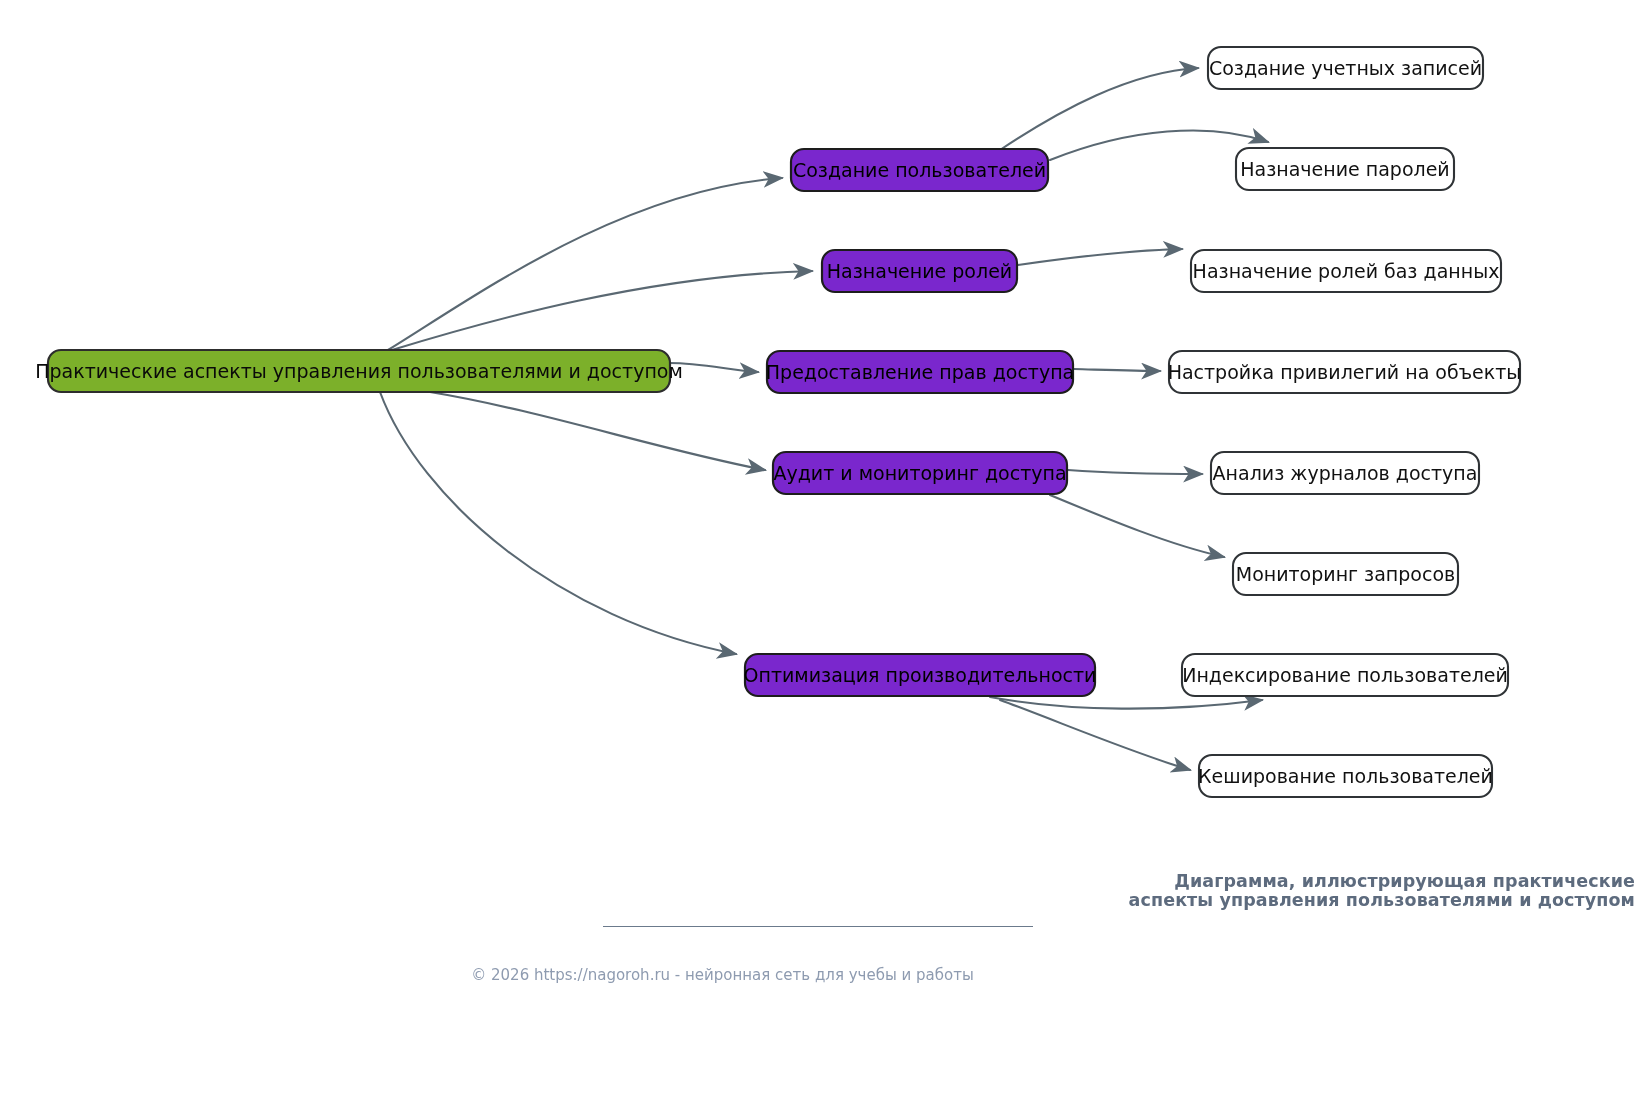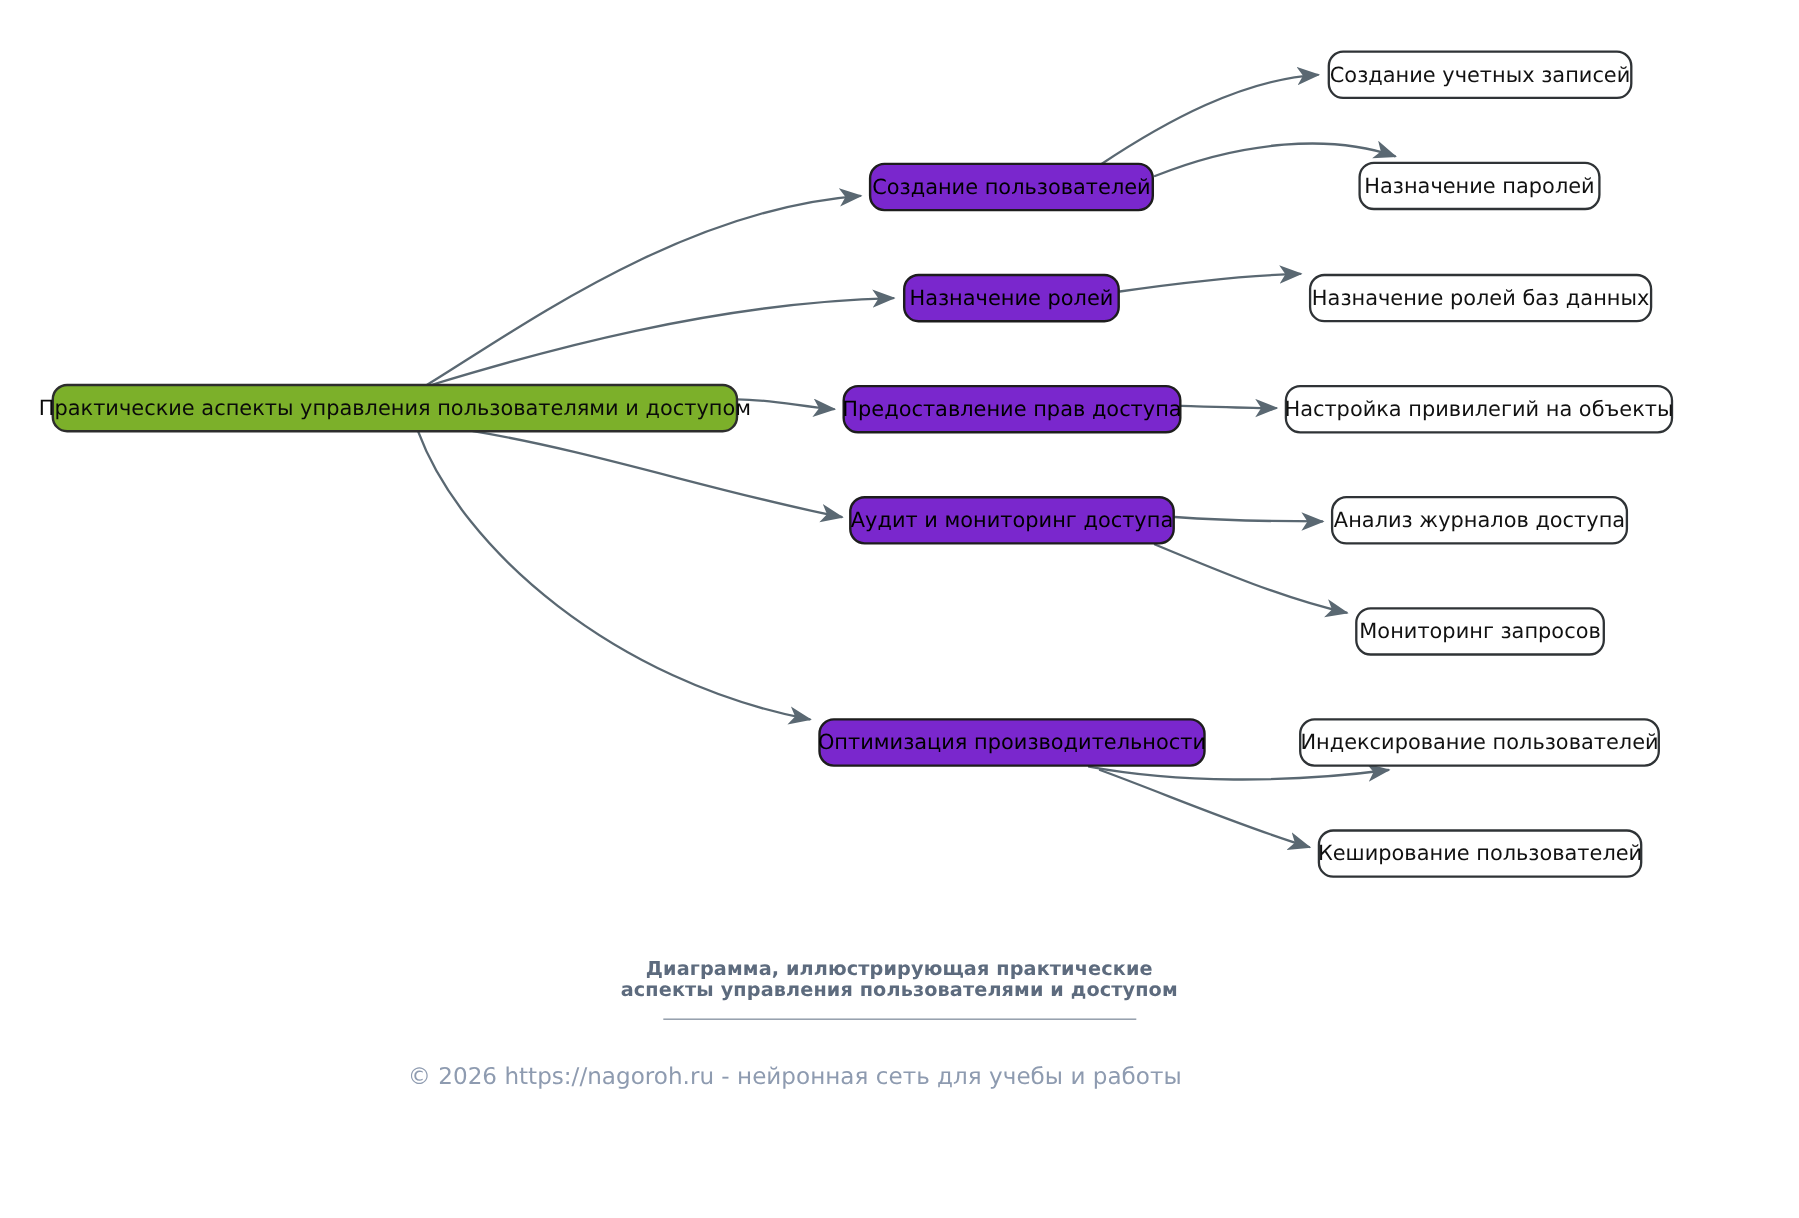--- a/index.html
+++ b/index.html
@@ -58,21 +58,21 @@
   }
   .node-label.root-label { font-size: 19px; fill: #0a0a0a; }
   .node-label.branch-label { font-size: 19px; fill: #000000; }
   .node-label.leaf-label { font-size: 19px; fill: #111111; }
 
   .caption-block {
     position: absolute;
     left: 0;
     top: 872px;
     width: 1635px;
-    text-align: center;
+    text-align: right;
   }
   .caption-line {
     font-family: "DejaVu Sans", sans-serif;
     font-size: 17.5px;
     font-weight: bold;
     color: #5d6b7e;
     line-height: 19px;
     letter-spacing: 0.1px;
   }
   .caption-rule {
@@ -81,21 +81,21 @@
     margin: 16px auto 0 auto;
     border-top: 1.6px solid #6b7a8c;
   }
   .copyright {
     position: absolute;
     left: 0;
     top: 966px;
     width: 1445px;
     text-align: center;
     font-family: "DejaVu Sans", sans-serif;
-    font-size: 21px;
+    font-size: 15px;
     color: #8e9bb0;
   }
 </style>
 </head>
 <body>
 
 <div id="diagram-root">
   <svg class="canvas" viewBox="0 0 1635 1107">
     <defs>
       <marker id="arrowhead" markerWidth="12" markerHeight="12" refX="9" refY="4" orient="auto" markerUnits="strokeWidth">

